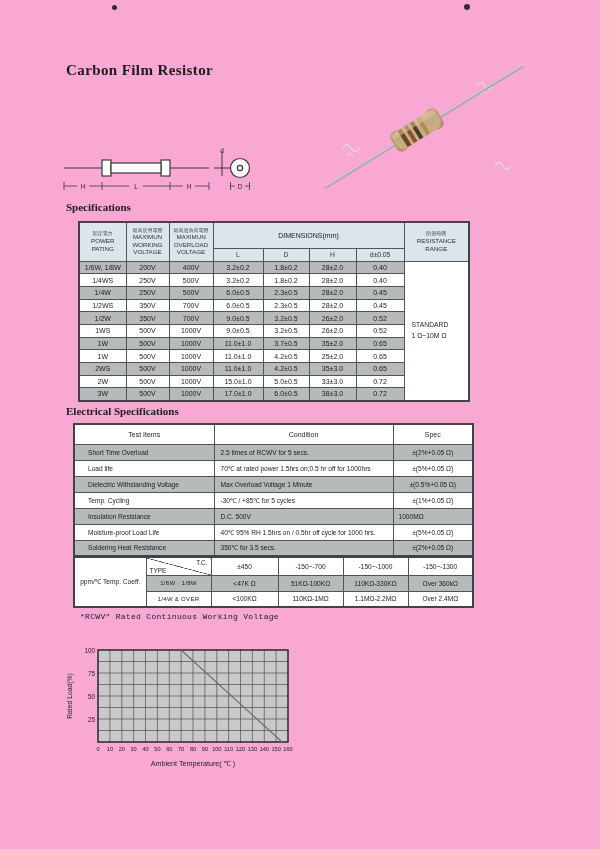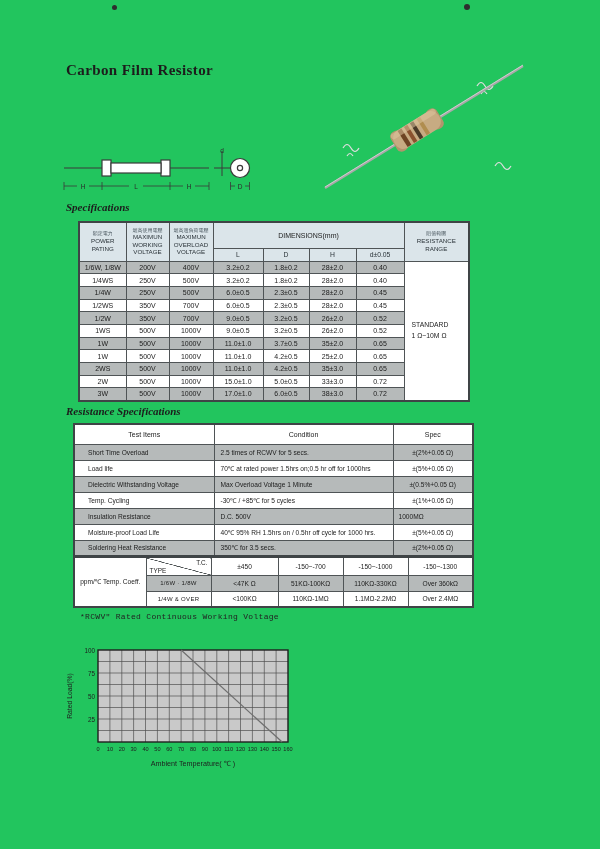--- a/index.html
+++ b/index.html
@@ -1,26 +1,26 @@
 <!DOCTYPE html>
 <html><head>
 <meta charset="utf-8">
 <style>
   html,body{margin:0;padding:0;background:#888;}
-  #page{position:relative;width:600px;height:849px;background:#22c55e;overflow:hidden;
+  #page{position:relative;width:600px;height:849px;background:#f9a8d4;overflow:hidden;
         font-family:"Liberation Sans",sans-serif;color:#1c1c1c;}
   .abs{position:absolute;}
   .pre{white-space:pre-line;}
 
   
   .dot{position:absolute;border-radius:50%;background:#2e2e2e;}
 
   
   .doc-title{font-family:"Liberation Serif",serif;font-weight:bold;font-size:15px;letter-spacing:.4px;}
-  .section-heading{font-family:"Liberation Serif",serif;font-weight:bold;font-size:11px;font-style:italic;}
+  .section-heading{font-family:"Liberation Serif",serif;font-weight:bold;font-size:11px;}
 
   
   .logo{transform:scaleX(.45);transform-origin:0 50%;display:flex;align-items:flex-end;
         font-weight:900;font-size:44px;line-height:.82;letter-spacing:-1px;color:#0b0b0b;white-space:nowrap;}
   .logo-passives-wrap{position:relative;display:inline-block;}
   .logo-bar{position:absolute;left:2px;right:2px;top:-9px;height:8px;background:#c8242b;}
 
   
   table{border-collapse:collapse;table-layout:fixed;}
   td,th{border:1px solid #4f5456;padding:0 2px;overflow:hidden;font-weight:normal;}
@@ -258,21 +258,21 @@
           <td>500V</td>
           <td>1000V</td>
           <td>17.0±1.0</td>
           <td>6.0±0.5</td>
           <td>38±3.0</td>
           <td>0.72</td>
         </tr>
     </tbody>
   </table>
 
-  <div class="abs section-heading" style="left:66px;top:405px;">Resistance Specifications</div>
+  <div class="abs section-heading" style="left:66px;top:405px;">Electrical Specifications</div>
 
   <table class="abs elec-table" style="left:73px;top:423px;width:399px;">
     <colgroup>
         <col style="width:140px">
         <col style="width:179px">
         <col style="width:80px">
       </colgroup>
     <thead>
       <tr>
         <th>Test Items</th>

